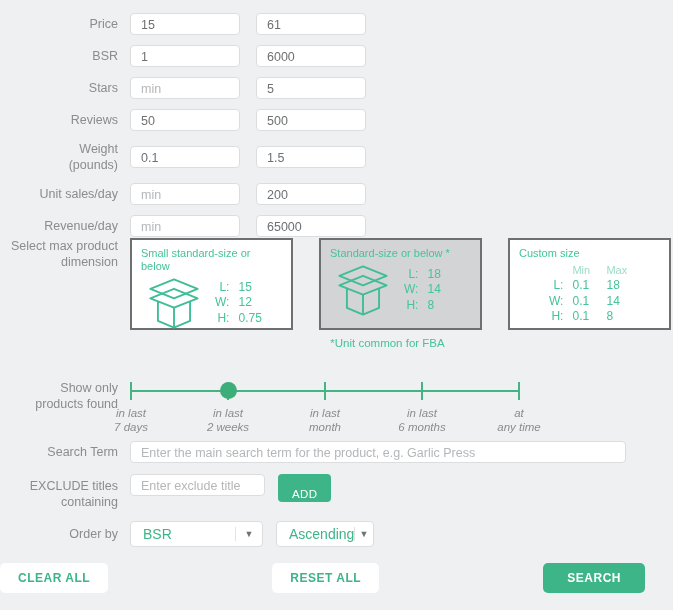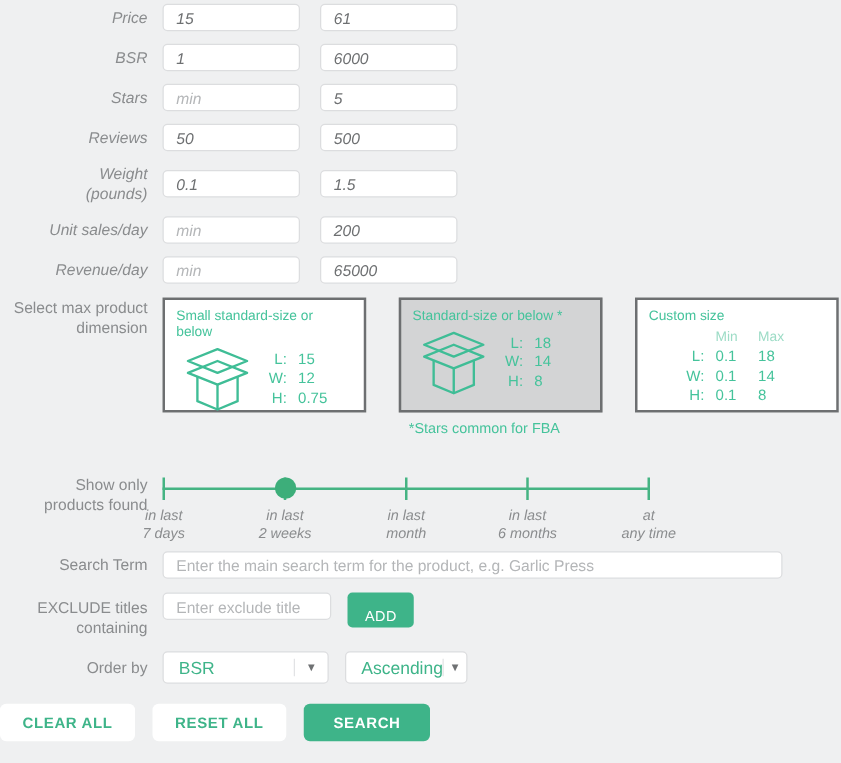--- a/index.html
+++ b/index.html
@@ -153,35 +153,35 @@
   .sel .divider{width:1px;height:14px;background:#e2e3e5;}
   .sel .chev{
     width:26px;text-align:center;color:#6f7173;font-size:9px;
   }
   .sel.wide{width:98px;}
   .sel-gap{width:13px;}
 
   
   #actions{
     position:absolute;left:0;top:563px;width:673px;
-    display:flex;justify-content:flex-start;padding-right:28px;
+    display:flex;justify-content:space-between;padding-right:28px;
     box-sizing:border-box;gap:14px;
   }
   .btn{
     border-radius:5px;height:30px;border:none;
     font-size:12px;font-weight:bold;letter-spacing:0.5px;
     cursor:pointer;padding:0 18px;
   }
   .btn.ghost{background:#ffffff;color:#3eb489;}
   .btn.primary{background:#3eb489;color:#ffffff;padding:0 24px;}
 </style>
 </head>
 <body>
 
-<div id="num-rows" style="padding-top: 3px; font-style: italic;">
+<div id="num-rows" style="padding-top: 13px;">
     <div class="nrow">
       <div class="lbl">Price</div>
       <div class="inp inp-sm">15</div>
       <div class="gap"></div>
       <div class="inp inp-sm">61</div>
     </div>
     <div class="nrow">
       <div class="lbl">BSR</div>
       <div class="inp inp-sm">1</div>
       <div class="gap"></div>
@@ -314,21 +314,21 @@
                       <td class="k">H:</td>
                       <td class="v">0.1</td>
                       <td class="v2">8</td>
                     </tr>
                   </tbody>
                 </table>
               </div>
             </div>
           </div>
         </div>
-      <div class="fba-note" id="fba-note" style="width:163px;margin-left:176px;">*Stars common for FBA</div>
+      <div class="fba-note" id="fba-note" style="width:163px;margin-left:176px;">*Unit common for FBA</div>
     </div>
   </div>
 </div>
 
 <div id="slider-section">
   <div class="row">
     <div class="lbl two" style="padding-top:2px;">
       <span>Show only</span><br>
       <span>products found</span>
     </div>

